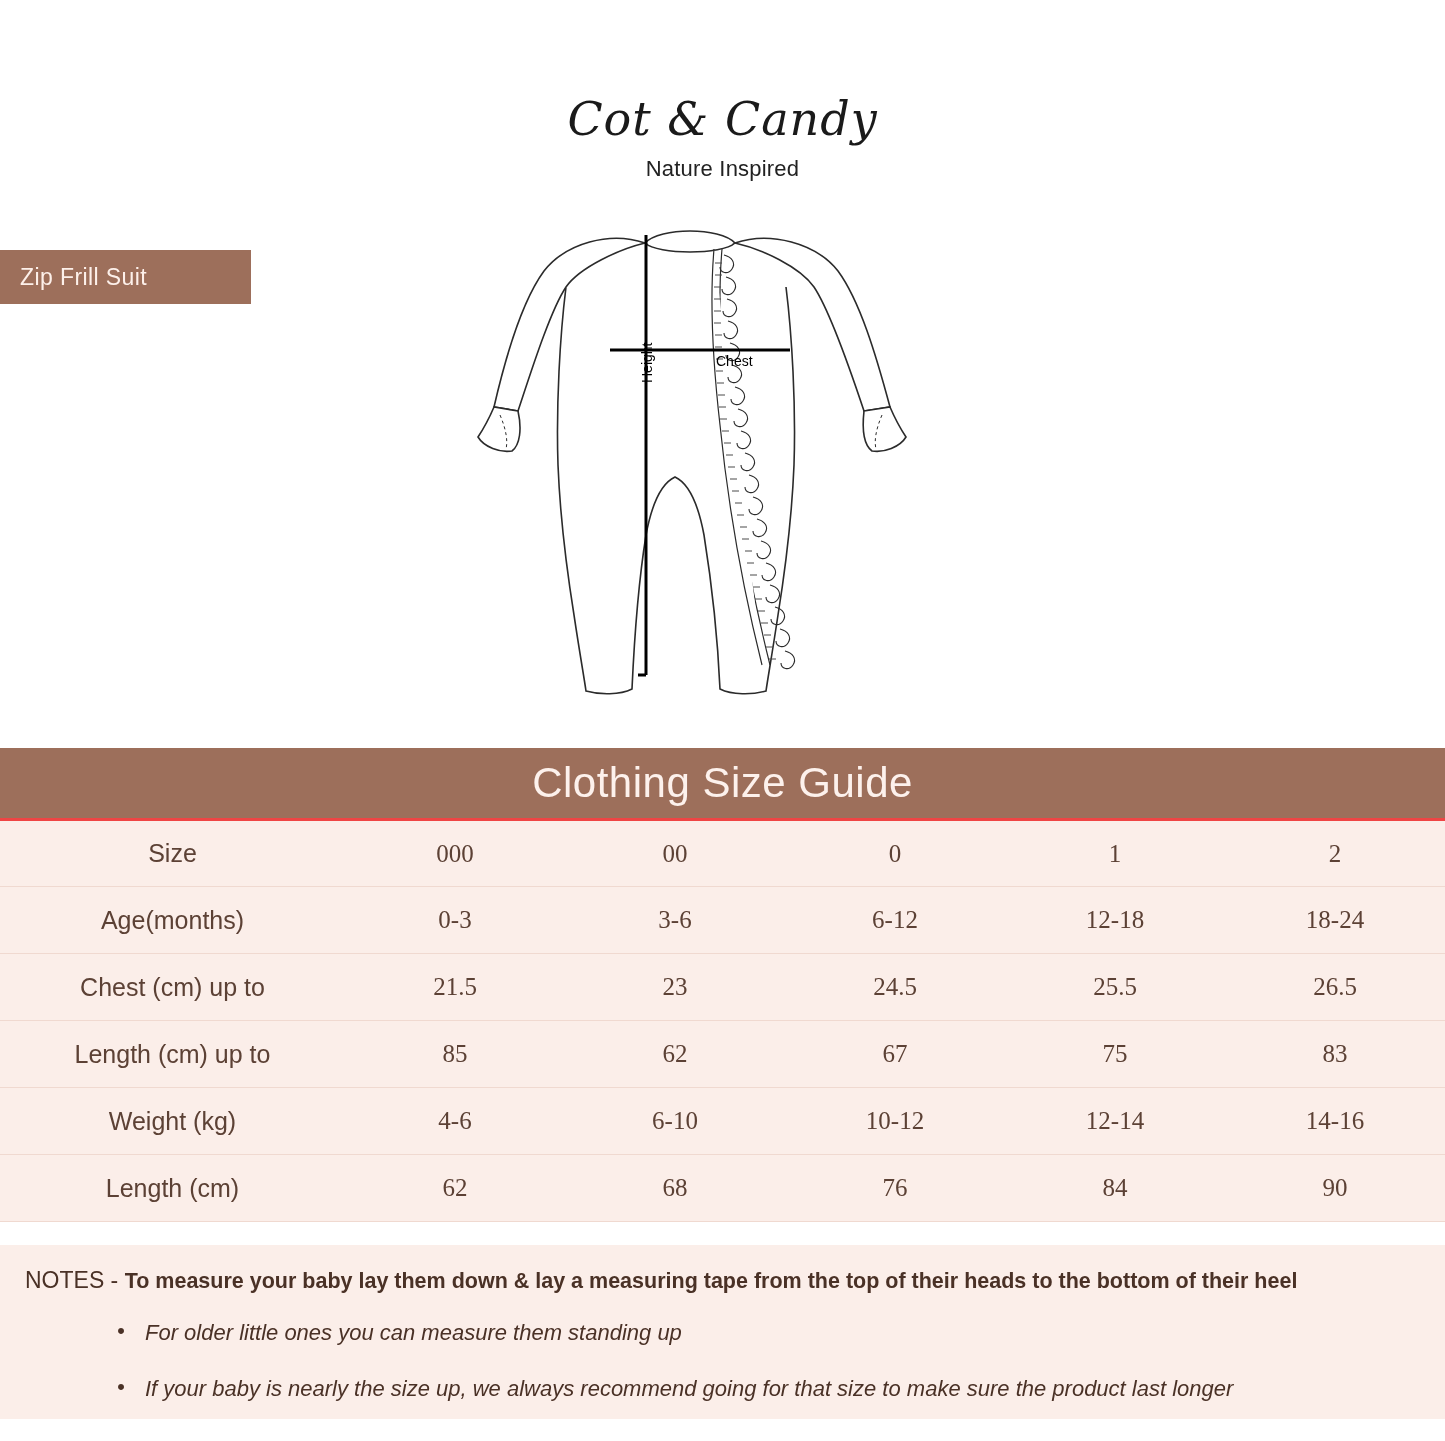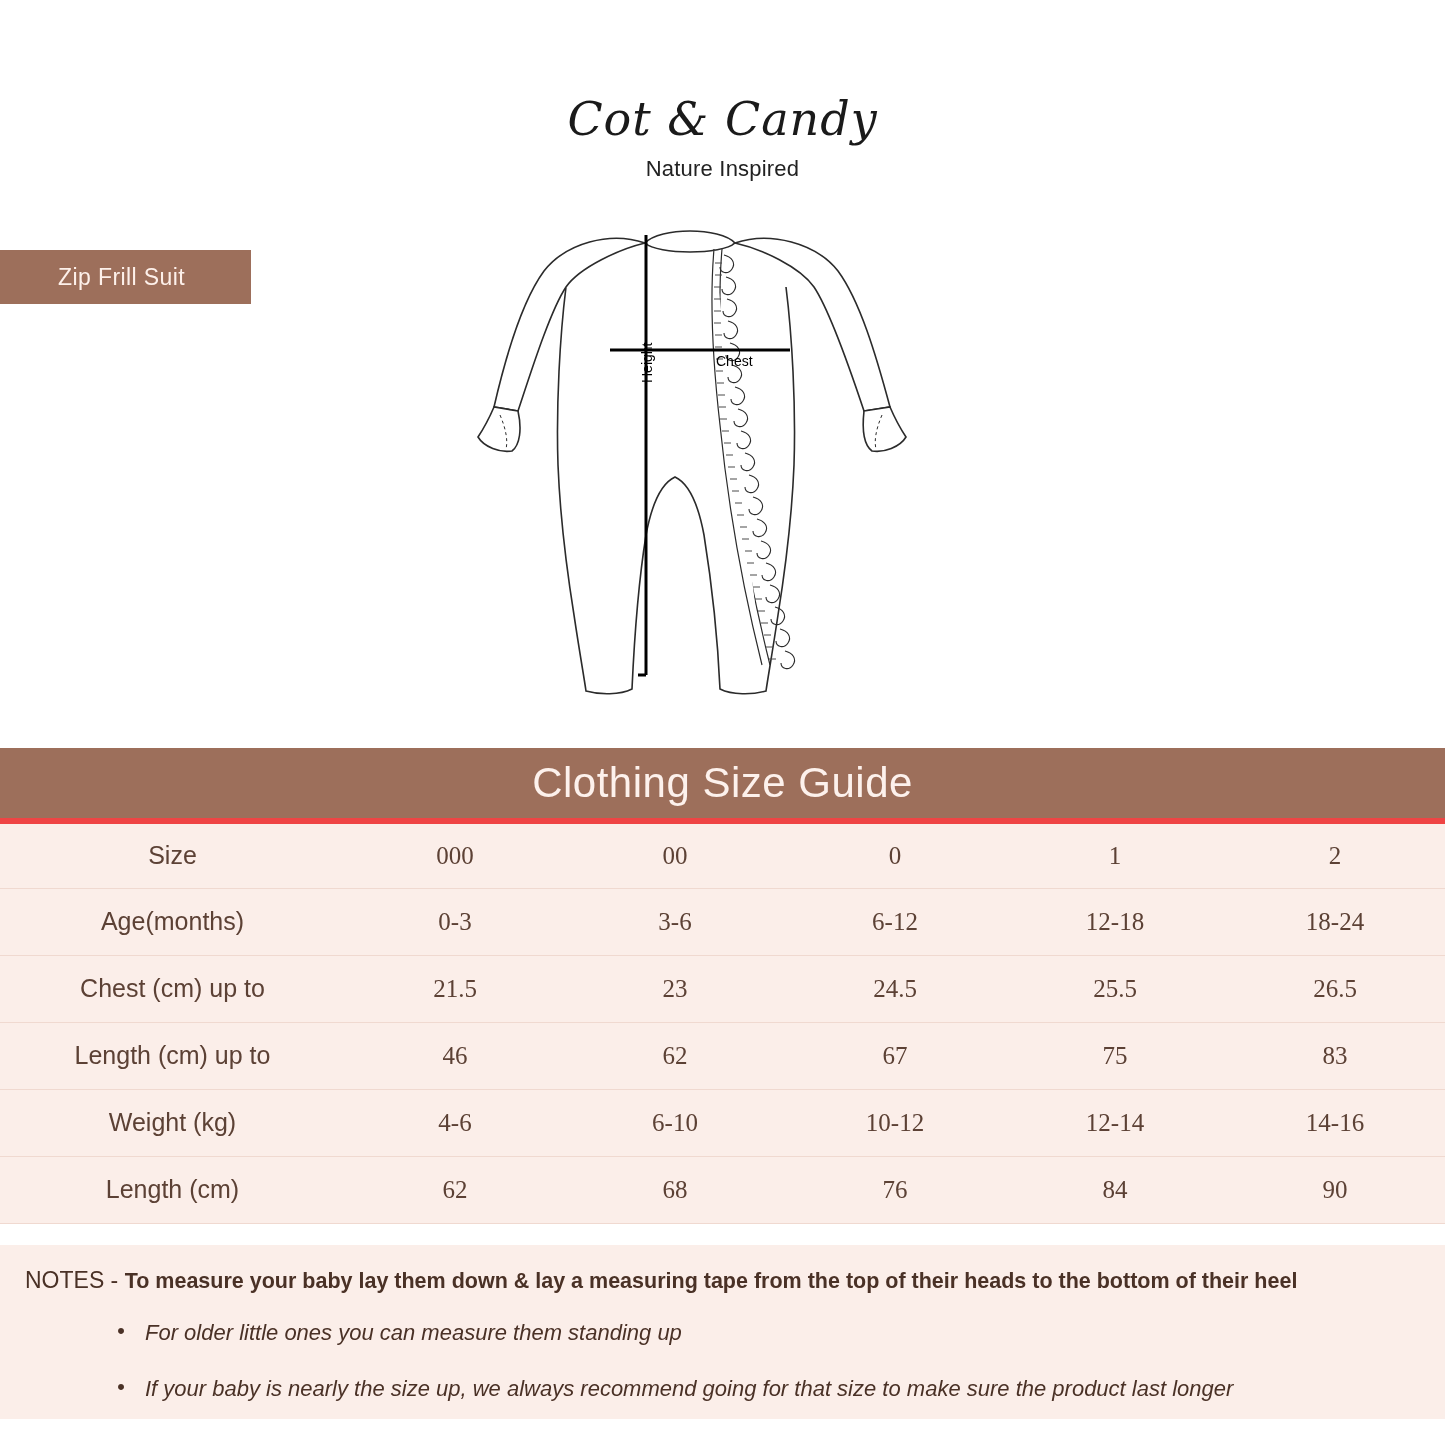--- a/index.html
+++ b/index.html
@@ -44,21 +44,21 @@
   .product-tag {
     position: absolute;
     left: 0;
     top: 250px;
     width: 251px;
     height: 54px;
     background: #9d6f5b;
     color: #fdf0ea;
     display: flex;
     align-items: center;
-    padding-left: 58px;
+    padding-left: 20px;
     font-size: 23px;
     letter-spacing: 0.4px;
   }
 
   
   .garment-wrap {
     position: absolute;
     left: 470px;
     top: 215px;
     width: 470px;
@@ -112,21 +112,21 @@
   }
   table.size-table td {
     border-bottom: 1px solid #f0d9d0;
     color: #5c4135;
     font-size: 25px;
     height: 67px;
     text-align: center;
     vertical-align: middle;
     padding: 0;
   }
-  table.size-table tr:first-child td { border-top: 6px solid #ef4444; }
+  table.size-table tr:first-child td { border-top: 3px solid #ef4444; }
   td.row-head {
     text-align: left;
     padding-left: 38px;
     width: 345px;
   }
   td.cell { width: 220px; font-family: Liberation Serif, serif; }
 
   
   .notes {
     position: absolute;
@@ -298,21 +298,21 @@
         <tr>
           <td class="row-head">Chest (cm) up to</td>
           <td class="cell">21.5</td>
           <td class="cell">23</td>
           <td class="cell">24.5</td>
           <td class="cell">25.5</td>
           <td class="cell">26.5</td>
         </tr>
         <tr>
           <td class="row-head">Length (cm) up to</td>
-          <td class="cell">46</td>
+          <td class="cell">85</td>
           <td class="cell">62</td>
           <td class="cell">67</td>
           <td class="cell">75</td>
           <td class="cell">83</td>
         </tr>
         <tr>
           <td class="row-head">Weight (kg)</td>
           <td class="cell">4-6</td>
           <td class="cell">6-10</td>
           <td class="cell">10-12</td>

